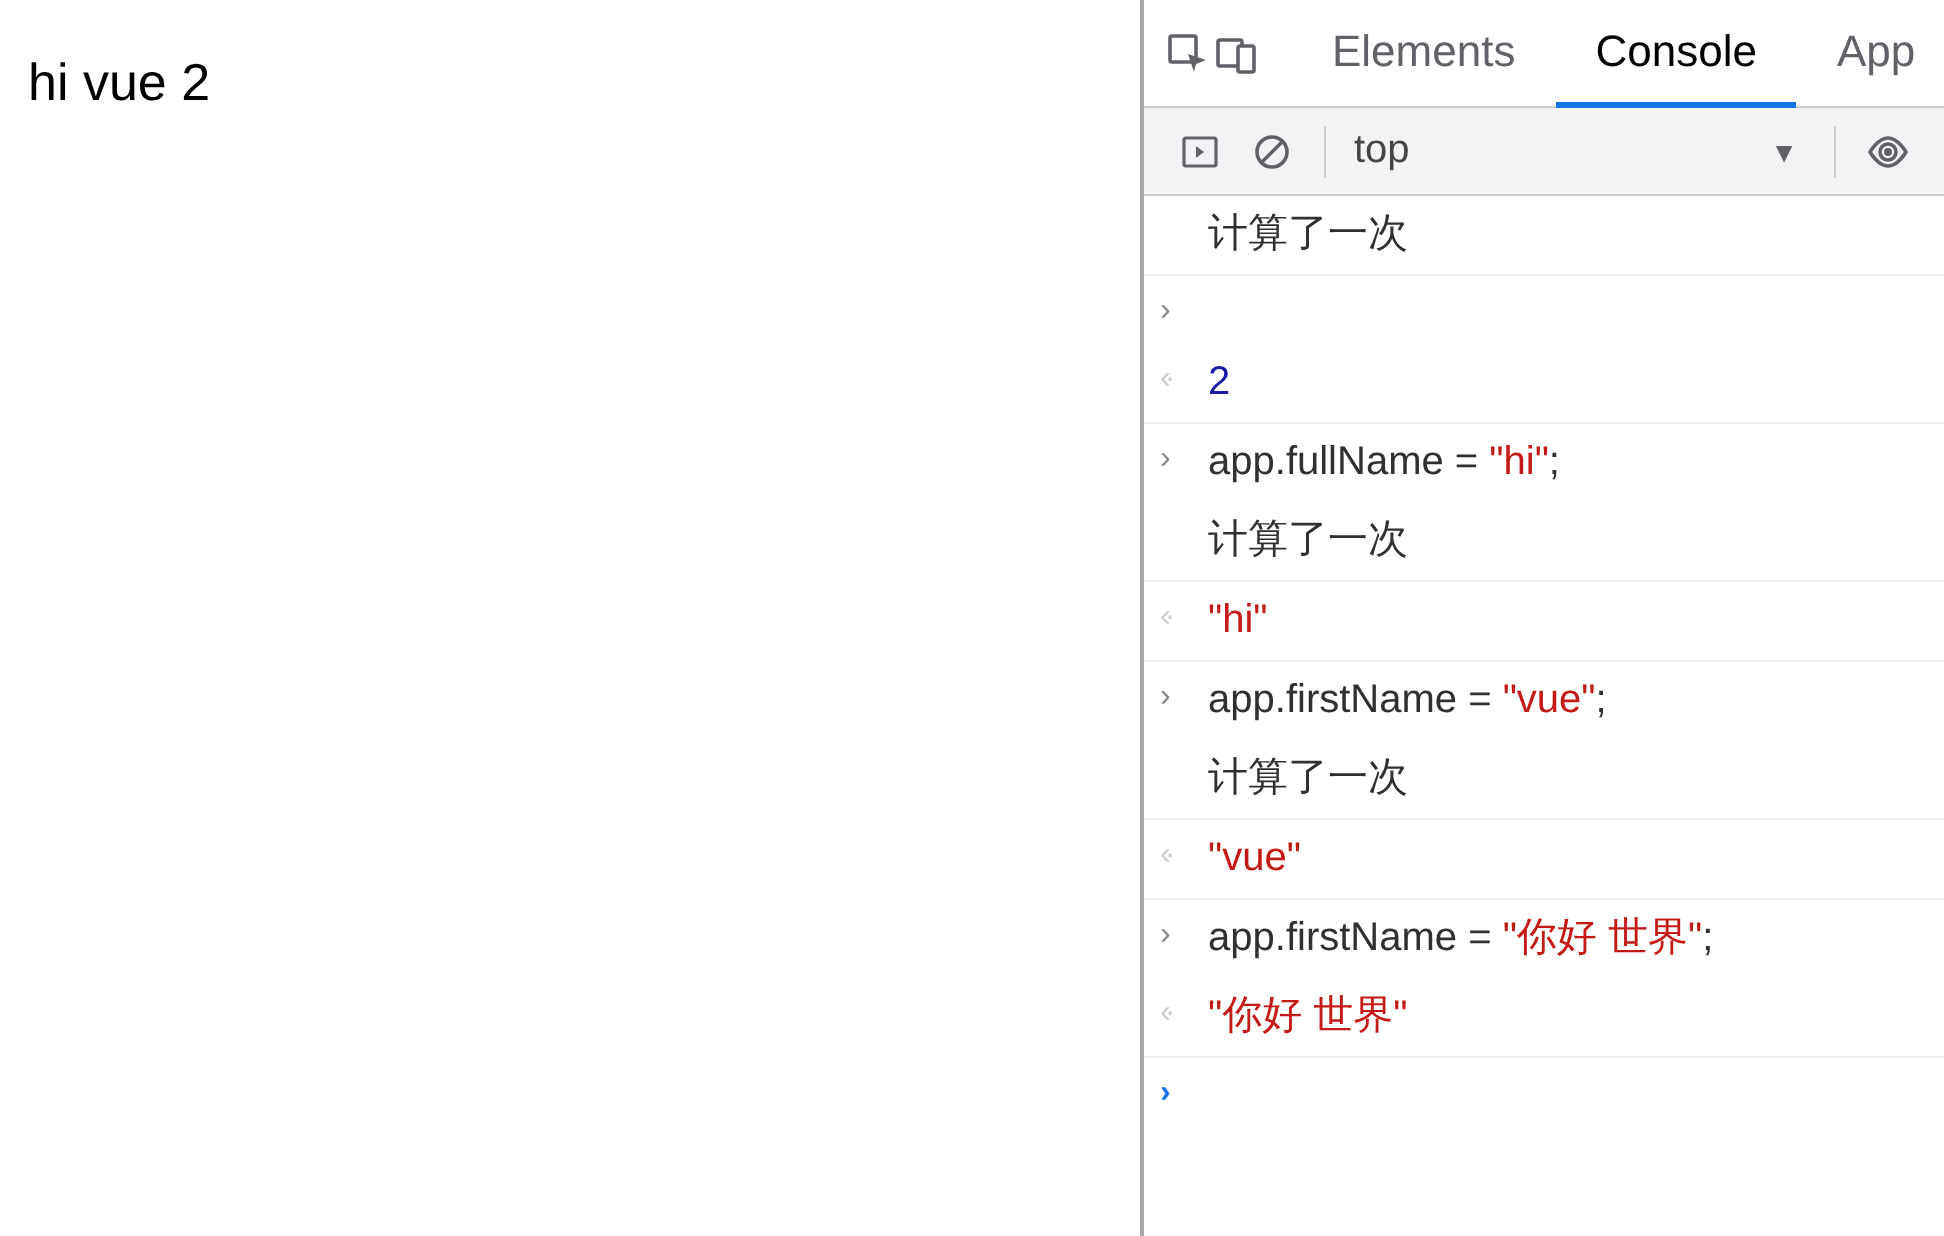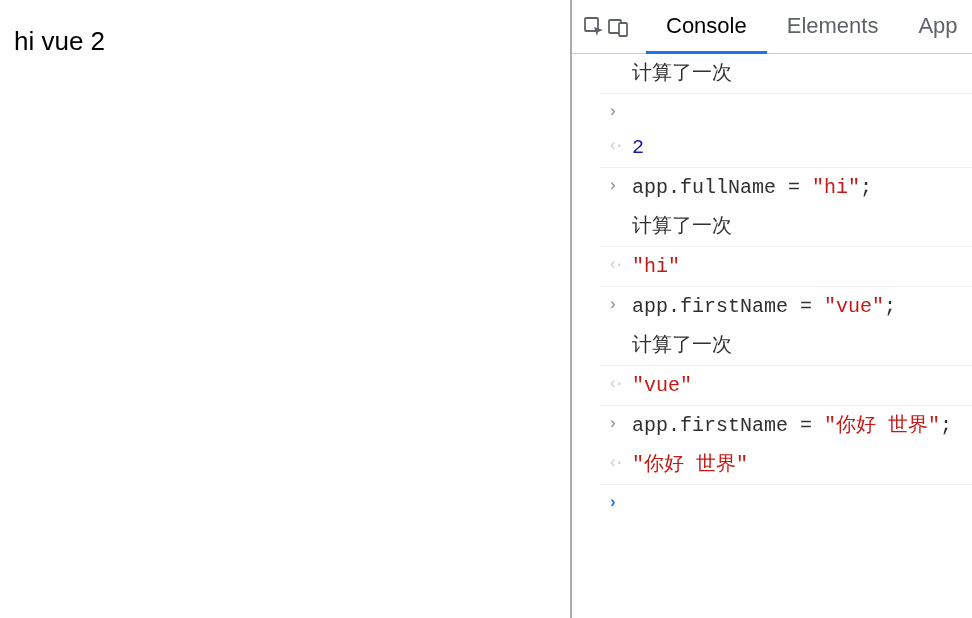--- a/index.html
+++ b/index.html
@@ -109,24 +109,23 @@
 }
 .context-dropdown .chev {
   color: #5f6368;
   font-size: 14px;
 }
 
 
 .console-body {
   flex: 1;
   overflow: auto;
-  font-family: Liberation Mono, monospace;
+  font-family: Liberation Sans, sans-serif;
   font-size: 20px;
   line-height: 1.65;
-  margin-left: 28px;
 }
 .row {
   display: flex;
   align-items: flex-start;
   padding: 3px 10px 3px 8px;
   border-bottom: 1px solid #f0f0f0;
   min-height: 34px;
 }
 .row.noborder { border-bottom: none; }
 .gutter {
@@ -176,25 +175,51 @@
         <path d="M12 12 L21 15 L16 17 L15 21 Z" fill="#5f6368" stroke="none"></path>
       </svg>
     </div>
     <div class="icon-btn">
       <svg width="24" height="24" viewBox="0 0 24 24" fill="none" stroke="#5f6368" stroke-width="1.8">
         <rect x="3" y="5" width="12" height="13" rx="1"></rect>
         <rect x="13" y="8" width="8" height="13" rx="1" fill="#fff"></rect>
       </svg>
     </div>
     <div class="sep"></div>
+    <div class="tab">Elements</div>
     <div class="tab active">Console</div>
-    <div class="tab">Elements</div>
     <div class="tab">App</div>
   </div>
 
+  <div class="toolbar">
+    <div class="icon-btn">
+      <svg width="20" height="20" viewBox="0 0 20 20" fill="none" stroke="#5f6368" stroke-width="1.6">
+        <rect x="2" y="3" width="16" height="14" rx="1"></rect>
+        <path d="M8 7 L12 10 L8 13 Z" fill="#5f6368" stroke="none"></path>
+      </svg>
+    </div>
+    <div class="icon-btn">
+      <svg width="20" height="20" viewBox="0 0 20 20" fill="none" stroke="#5f6368" stroke-width="1.8">
+        <circle cx="10" cy="10" r="7.5"></circle>
+        <line x1="5" y1="15" x2="15" y2="5"></line>
+      </svg>
+    </div>
+    <div class="sep"></div>
+    <div class="context-dropdown">
+      <span>top</span>
+      <span class="chev">▼</span>
+    </div>
+    <div class="sep"></div>
+    <div class="icon-btn">
+      <svg width="24" height="24" viewBox="0 0 24 24" fill="#5f6368">
+        <path d="M12 5 C7 5 3 12 3 12 s4 7 9 7 9-7 9-7 S17 5 12 5 Z M12 16 a4 4 0 1 1 0-8 a4 4 0 0 1 0 8 Z" fill="none" stroke="#5f6368" stroke-width="1.8"></path>
+        <circle cx="12" cy="12" r="2"></circle>
+      </svg>
+    </div>
+  </div>
 
   <div class="console-body" id="console-body">
       <div class="row">
         <div class="gutter"></div>
         <div class="msg"><span class="log-text">计算了一次</span></div>
       </div>
       <div class="row noborder">
         <div class="gutter input">›</div>
       </div>
       <div class="row">

